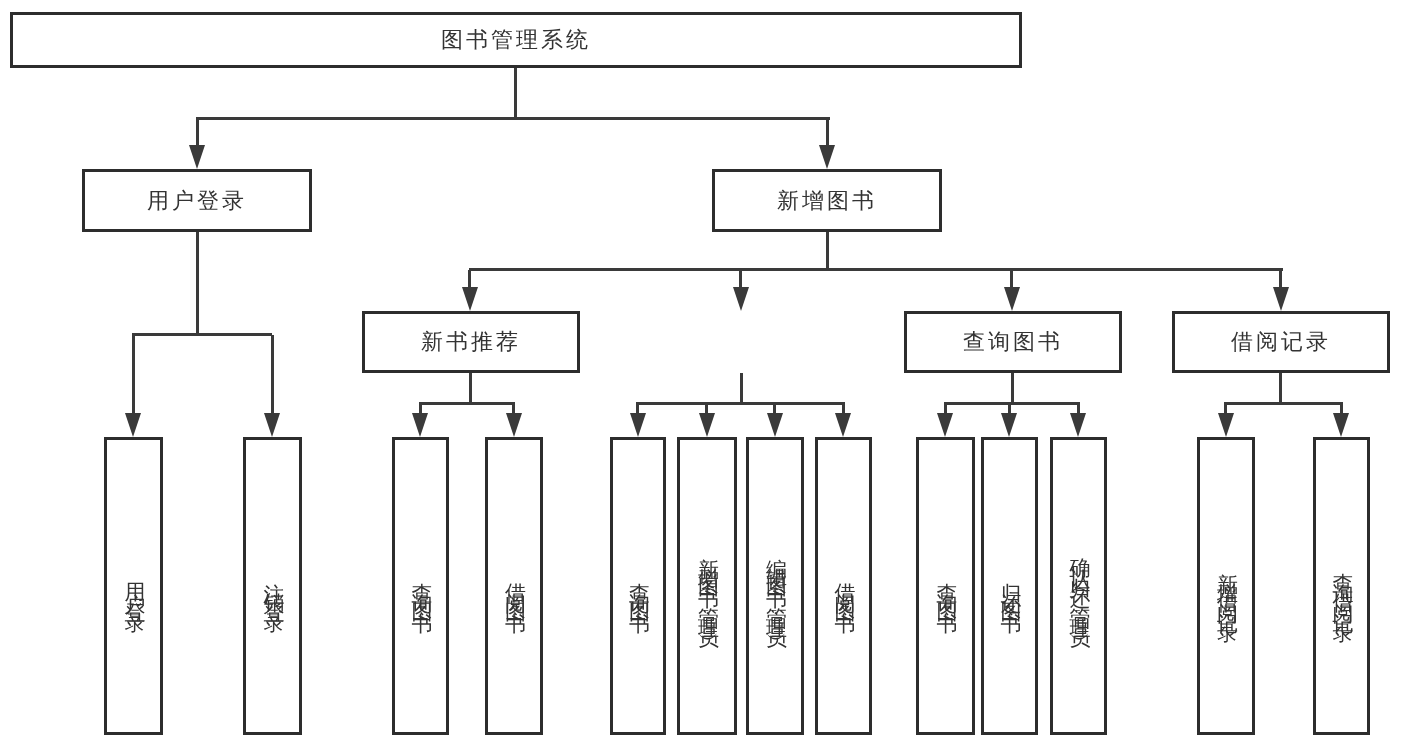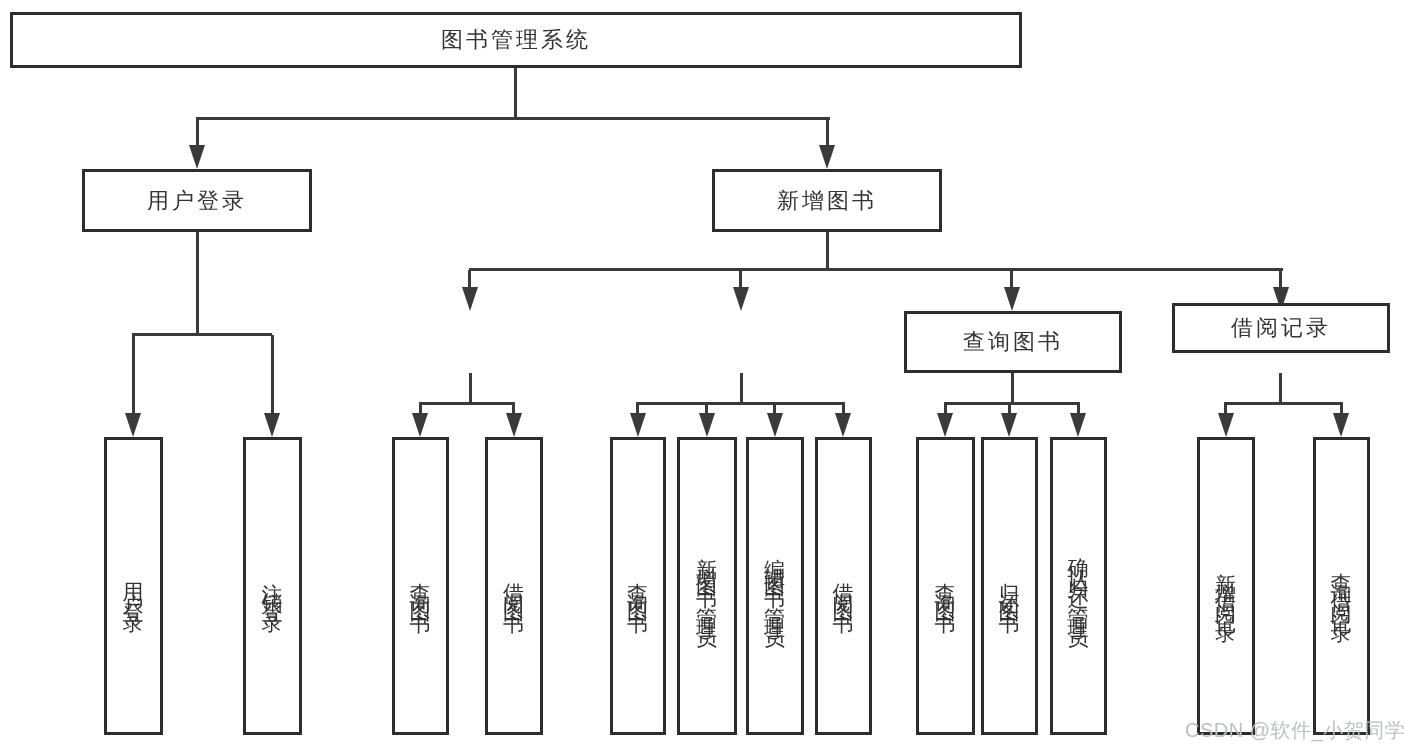--- a/index.html
+++ b/index.html
@@ -1,18 +1,18 @@
 <!DOCTYPE html>
 <html><head>
 <meta charset="utf-8">
 <style>
   html,body{margin:0;padding:0;background:#ffffff;}
   .stage{
     position:relative;width:1405px;height:747px;background:#ffffff;
-    font-family:Liberation Sans, sans-serif;overflow:hidden;
+    font-family:Liberation Mono, monospace;overflow:hidden;
   }
   
   .hbox{
     position:absolute;box-sizing:border-box;background:#ffffff;
     border:3px solid #2d2d2d;display:flex;align-items:center;justify-content:center;
     z-index:2;
   }
   .hbox span{font-size:22px;color:#333333;letter-spacing:3px;white-space:nowrap;}
   
   .vbox{
@@ -72,24 +72,27 @@
   <div class="hl" style="left:469px;top:268px;width:814px"></div>
   <div class="vl" style="left:468px;top:270px;height:18px"></div>
   <div class="arr" style="left:462px;top:287px"></div>
   <div class="vl" style="left:739px;top:270px;height:18px"></div>
   <div class="arr" style="left:733px;top:287px"></div>
   <div class="vl" style="left:1010px;top:270px;height:18px"></div>
   <div class="arr" style="left:1004px;top:287px"></div>
   <div class="vl" style="left:1279px;top:270px;height:18px"></div>
   <div class="arr" style="left:1273px;top:287px"></div>
 
+  <div class="hbox" style="left:362px;top:311px;width:218px;height:62px">
+    <span>新书推荐</span>
+  </div>
   <div class="hbox" style="left:904px;top:311px;width:218px;height:62px">
     <span>查询图书</span>
   </div>
-  <div class="hbox" style="left:1172px;top:303px;width:218px;height:50px">
+  <div class="hbox" style="left:1172px;top:311px;width:218px;height:62px">
     <span>借阅记录</span>
   </div>
 
   <div class="vl" style="left:469px;top:373px;height:32px"></div>
   <div class="hl" style="left:419px;top:402px;width:96px"></div>
   <div class="vl" style="left:419px;top:404px;height:10px"></div>
   <div class="arr" style="left:412px;top:413px"></div>
   <div class="vl" style="left:512px;top:404px;height:10px"></div>
   <div class="arr" style="left:506px;top:413px"></div>
 
@@ -157,15 +160,14 @@
     <span>确认归还（管理员）</span>
   </div>
 
   <div class="vbox" style="left:1197px;width:58px">
     <span>新增借阅记录</span>
   </div>
   <div class="vbox" style="left:1313px;width:57px">
     <span>查询借阅记录</span>
   </div>
 
-  <div class="wm">CSDN @软件_小贺同学</div>
 
 </div>
 
 </body></html>

